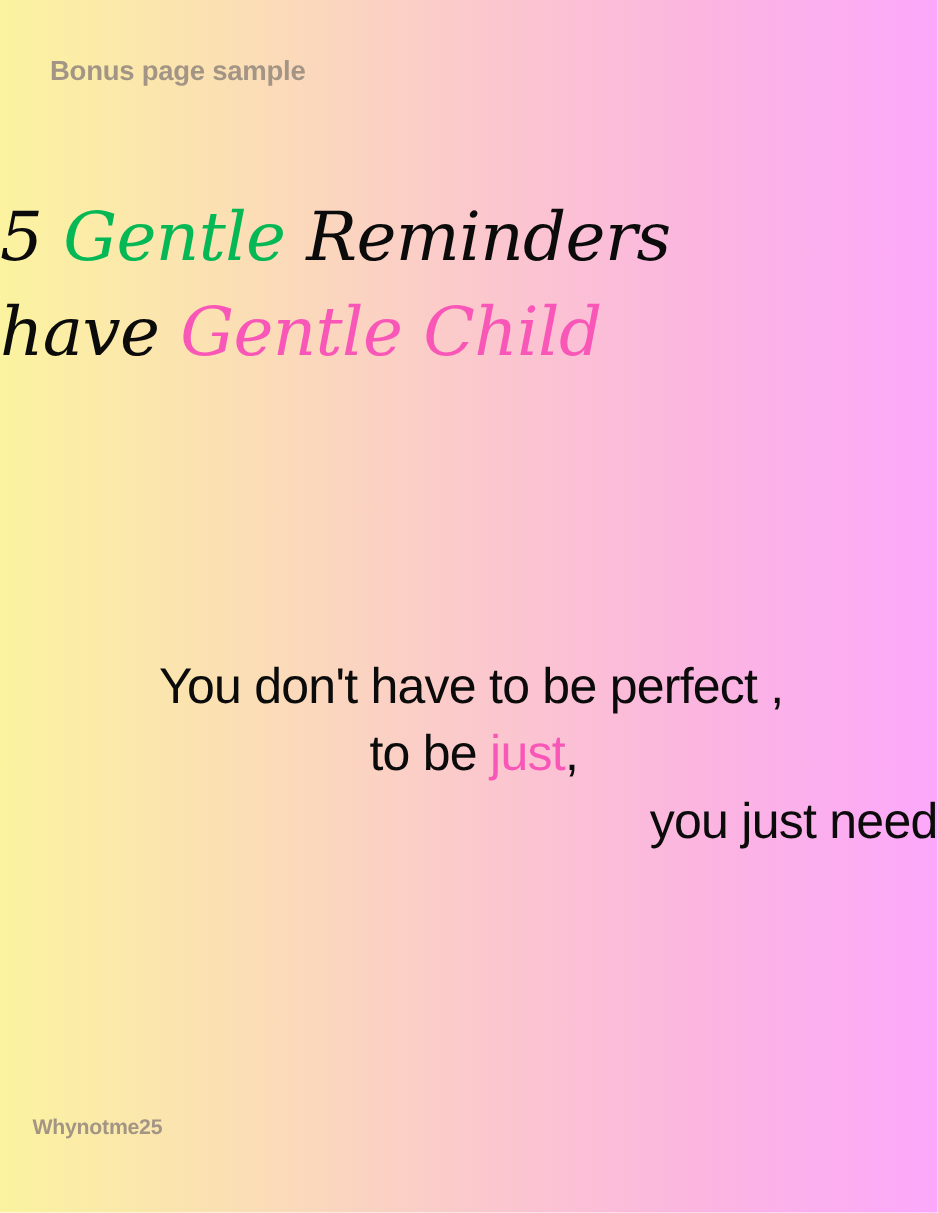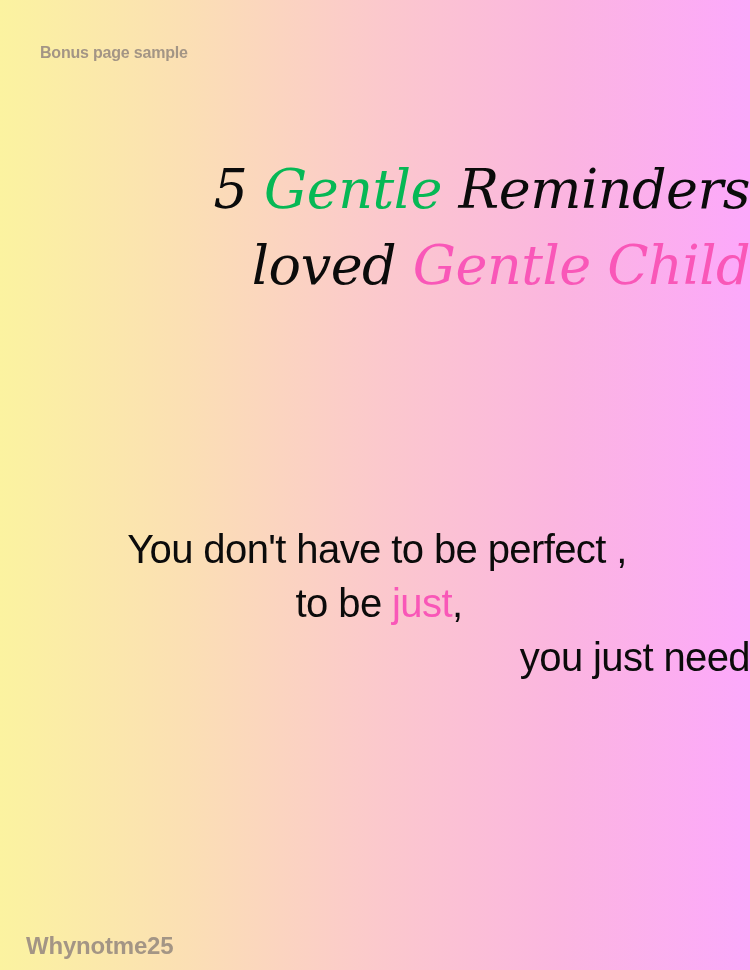--- a/index.html
+++ b/index.html
@@ -27,34 +27,34 @@
     );
     overflow: hidden;
   }
 
   
   .header-label {
     position: absolute;
     left: 40px;
     top: 44px;
     font-family: "Liberation Sans", sans-serif;
-    font-size: 16px;
+    font-size: 22px;
     font-weight: bold;
     letter-spacing: -0.2px;
     color: #a39585;
     white-space: nowrap;
   }
 
   
   .title-block {
     position: absolute;
     left: 0;
     right: 0;
     top: 152px;
-    text-align: right;
+    text-align: left;
     font-family: "DejaVu Serif", "Liberation Serif", serif;
     font-style: italic;
     font-size: 54px;
     line-height: 76px;
     color: #0b0b0b;
     letter-spacing: -0.5px;
   }
   .title-line {
     display: block;
     white-space: nowrap;
@@ -82,39 +82,39 @@
   }
   .quote-line.l1 { margin-left: 4px; margin-top: 26px; }
   .quote-line.l2 { margin-left: 8px; }
   .quote-line.l3 { margin-left: 8px; text-align: right; }
   .quote-line.l4 { margin-left: 16px; }
 
   
   .footer-label {
     position: absolute;
     left: 26px;
-    top: 932px;
+    top: 892px;
     font-family: "Liberation Sans", sans-serif;
-    font-size: 24px;
+    font-size: 17px;
     font-weight: bold;
     letter-spacing: -0.2px;
     color: #a39585;
     white-space: nowrap;
   }
 </style>
 </head>
 <body>
 
 <div id="page">
 
   <div class="header-label">Bonus page sample</div>
 
   <div class="title-block">
     <span class="title-line"><span>5</span>&nbsp;<span class="accent-green">Gentle</span>&nbsp;<span>Reminders</span></span>
-    <span class="title-line"><span>loved</span>&nbsp;<span class="accent-pink">Gentle Child</span></span>
+    <span class="title-line"><span>have</span>&nbsp;<span class="accent-pink">Gentle Child</span></span>
   </div>
 
   <div class="quote-block">
     <span class="quote-line l1">You don't have to be perfect ,</span>
     <span class="quote-line l2"><span>to be </span><span class="accent-pink">just</span><span>,</span></span>
     <span class="quote-line l3">you just need</span>
   </div>
 
   <div class="footer-label">Whynotme25</div>
 

